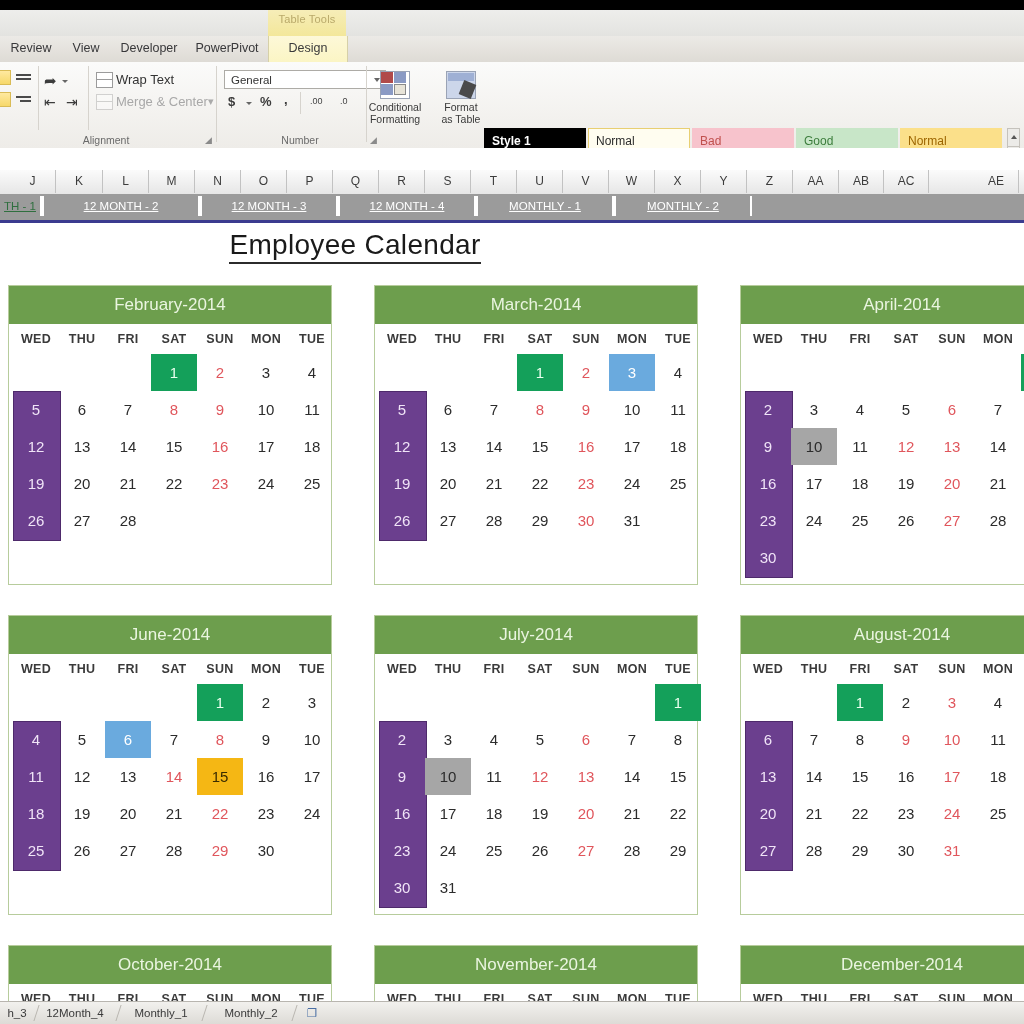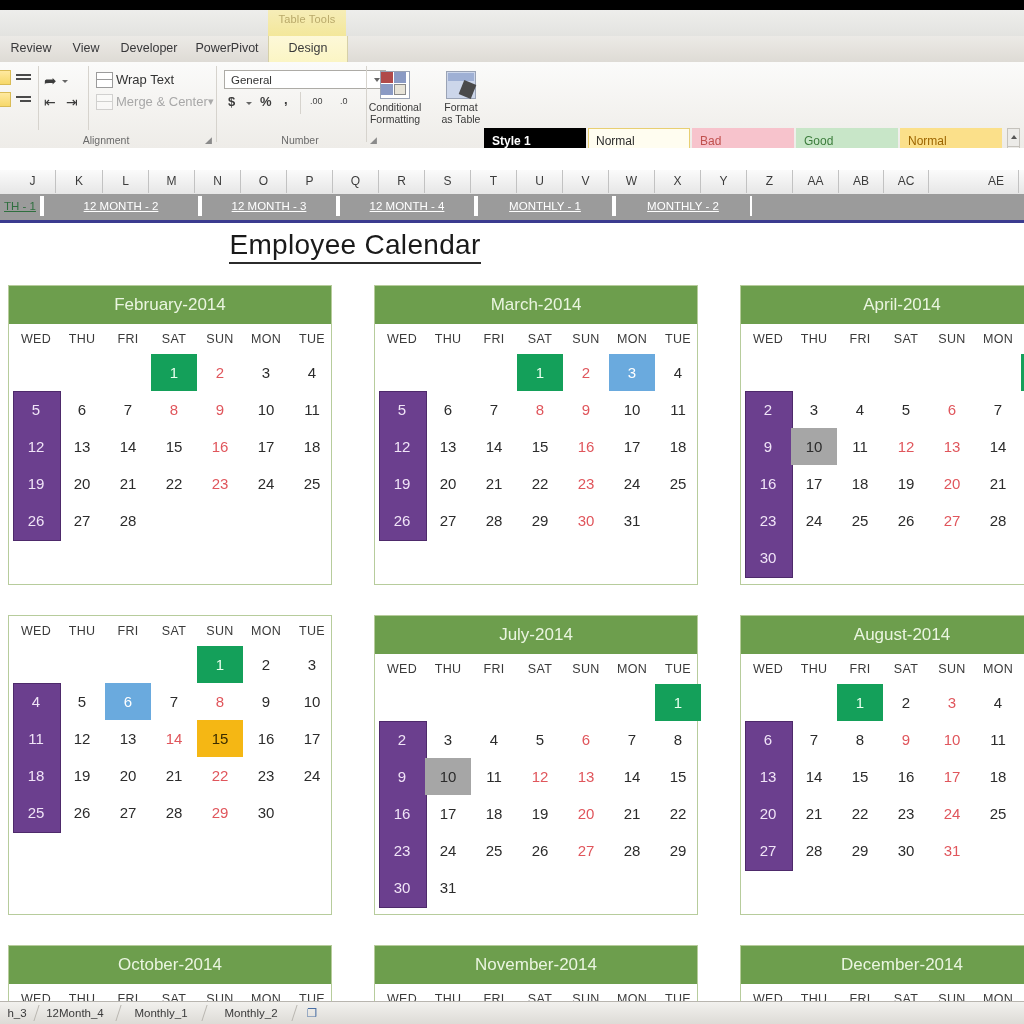--- a/index.html
+++ b/index.html
@@ -130,21 +130,21 @@
     font-size:28px;color:#1a1a1a;letter-spacing:.3px;
   }
   .sheet-title span{border-bottom:2px solid #2b2b2b;padding-bottom:2px;}
   
   .cal{position:absolute;box-sizing:border-box;border:1px solid #b7cc9c;background:#fff;}
   .cal-hdr{
     height:38px;background:#6d9e4d;color:#eaf5e0;
     font-size:17px;text-align:center;line-height:38px;white-space:nowrap;overflow:hidden;
   }
   .cal-body{position:relative;}
-  .dow-row{position:relative;height:30px;}
+  .dow-row{position:relative;height:30px;font-weight:bold;}
   .dow{
     position:absolute;top:0;height:30px;line-height:30px;text-align:center;
     font-size:12.5px;color:#3a3a3a;letter-spacing:.3px;
   }
   .week{position:relative;height:37px;}
   .day{
     position:absolute;top:0;height:37px;line-height:37px;text-align:center;
     font-size:15px;color:#2c2c2c;box-sizing:border-box;
   }
   .day.sun{color:#e0565c;}
@@ -476,20 +476,21 @@
             <div class="day sun" style="left: 188px; width: 46px; position: absolute; z-index: 2;">27</div>
             <div class="day" style="left: 234px; width: 46px; position: absolute; z-index: 2;">28</div>
             <div class="day" style="left: 280px; width: 46px; position: absolute; z-index: 2;">29</div>
           </div>
           <div class="week" style="z-index: 2;">
             <div class="day wedcol" style="left: 4px; width: 46px; position: absolute; z-index: 2;">30</div>
           </div>
         </div>
       </div>
       <div class="cal" style="left: 8px; top: 392px; width: 324px; height: 300px;">
+        <div class="cal-hdr" style="background: rgb(109, 158, 77);"><span>June-2014</span></div>
         <div class="cal-body">
           <div class="purplebar" style="background: rgb(107, 63, 142); left: 4px; width: 46px; top: 67px; height: 148px; z-index: 0;"></div>
           <div class="dow-row">
             <div class="dow" style="left: 4px; width: 46px;">WED</div>
             <div class="dow" style="left: 50px; width: 46px;">THU</div>
             <div class="dow" style="left: 96px; width: 46px;">FRI</div>
             <div class="dow" style="left: 142px; width: 46px;">SAT</div>
             <div class="dow" style="left: 188px; width: 46px;">SUN</div>
             <div class="dow" style="left: 234px; width: 46px;">MON</div>
             <div class="dow" style="left: 280px; width: 46px;">TUE</div>

